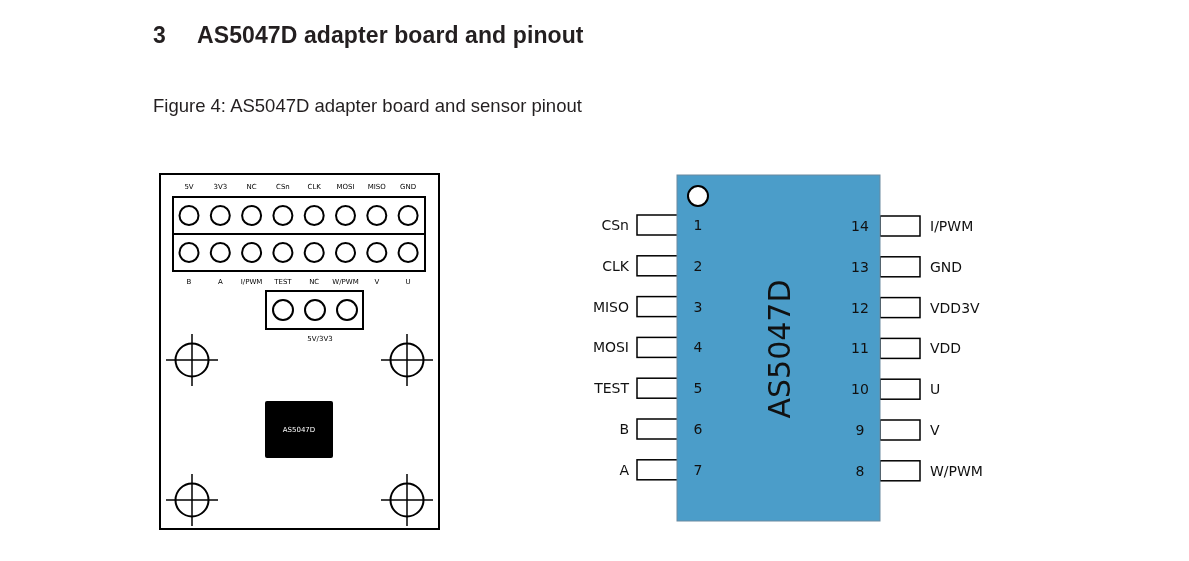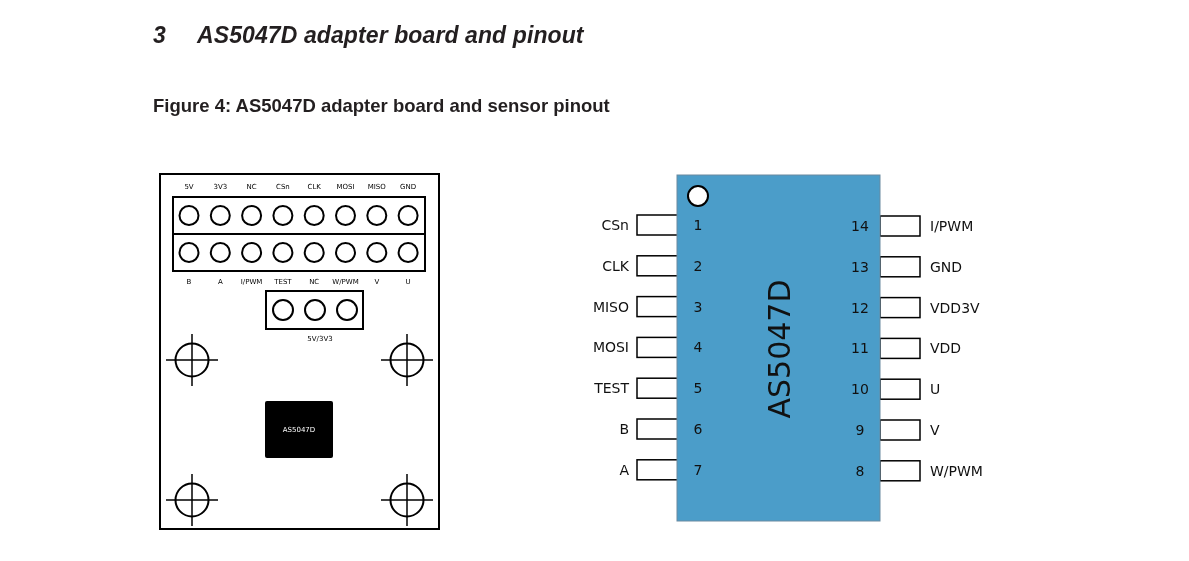--- a/index.html
+++ b/index.html
@@ -1,20 +1,20 @@
 <!DOCTYPE html>
 <html><head>
 <meta charset="utf-8">
 <style>
   html, body { margin: 0; padding: 0; background: #ffffff; }
   body { width: 1189px; height: 561px; position: relative; overflow: hidden;
          font-family: "Liberation Sans", sans-serif; color: #231f20; }
-  .section-heading { position: absolute; left: 153px; top: 22px; font-size: 23px; font-weight: bold; letter-spacing: 0.1px; font-style: italic; }
+  .section-heading { position: absolute; left: 153px; top: 22px; font-size: 23px; font-weight: bold; letter-spacing: 0.1px; }
   .section-heading .num { display: inline-block; width: 44px; }
-  .figure-caption { position: absolute; left: 153px; top: 95px; font-size: 18.5px; font-weight: bold; }
+  .figure-caption { position: absolute; left: 153px; top: 95px; font-size: 18.5px; font-weight: normal; }
   svg { position: absolute; left: 0; top: 0; }
   .board-txt { font-family: "DejaVu Sans", sans-serif; font-size: 7px; fill: #000; }
   .pin-name { font-family: "DejaVu Sans", sans-serif; font-size: 14px; fill: #111; }
   .pin-num { font-family: "DejaVu Sans", sans-serif; font-size: 14px; fill: #111; }
   .chip-name { font-family: "DejaVu Sans", sans-serif; font-size: 30px; fill: #111; }
 </style>
 </head>
 <body>
 
 <div class="section-heading">

